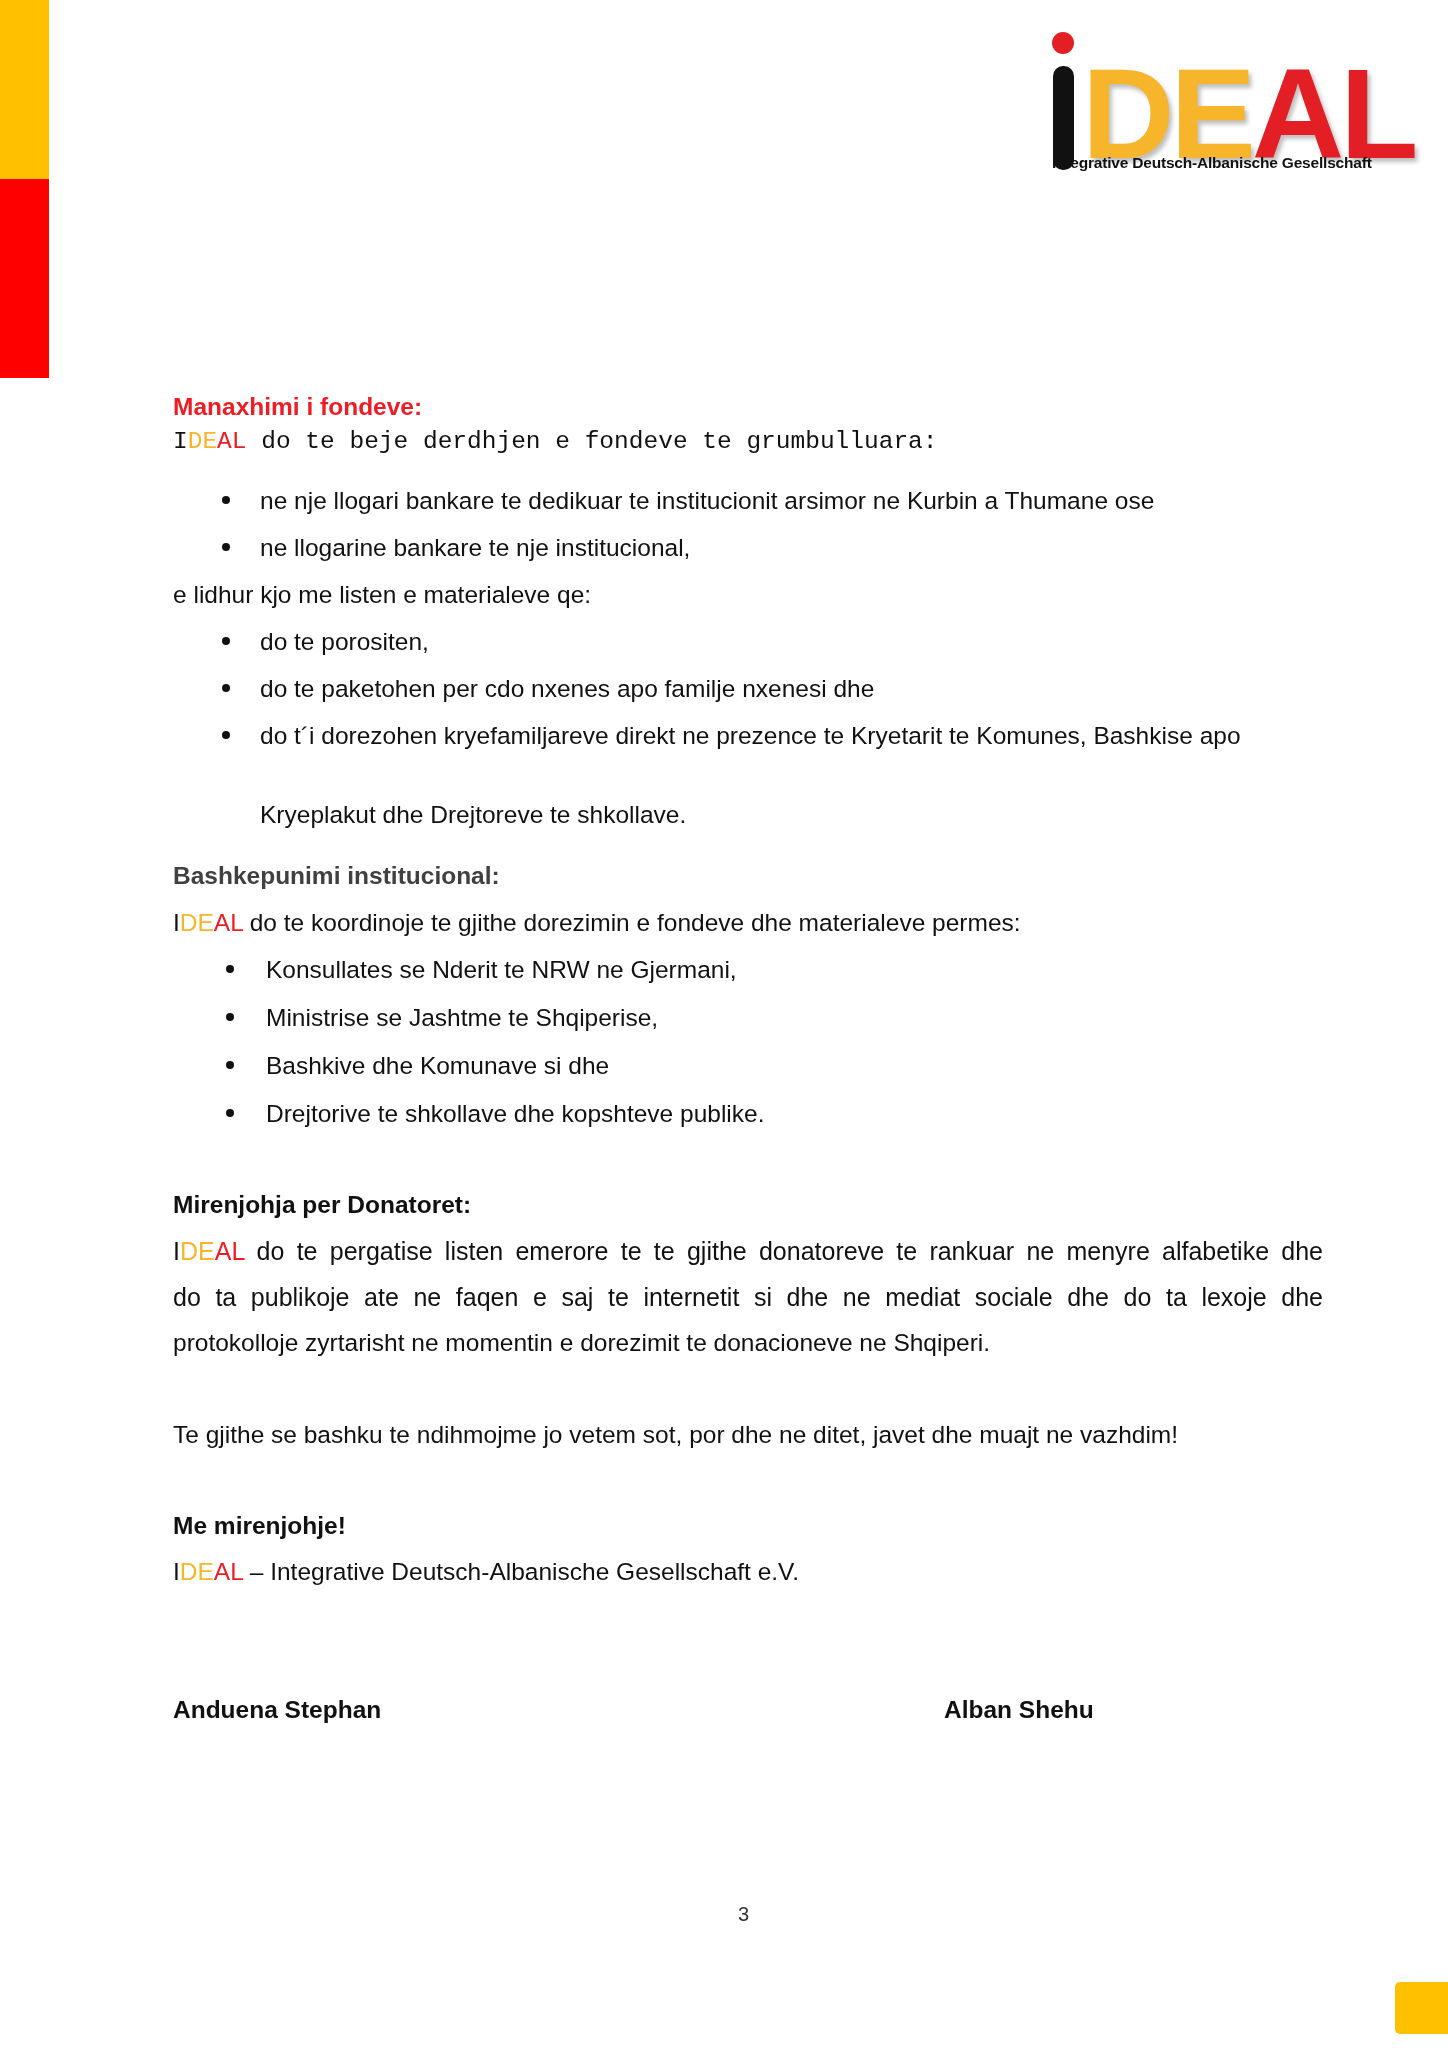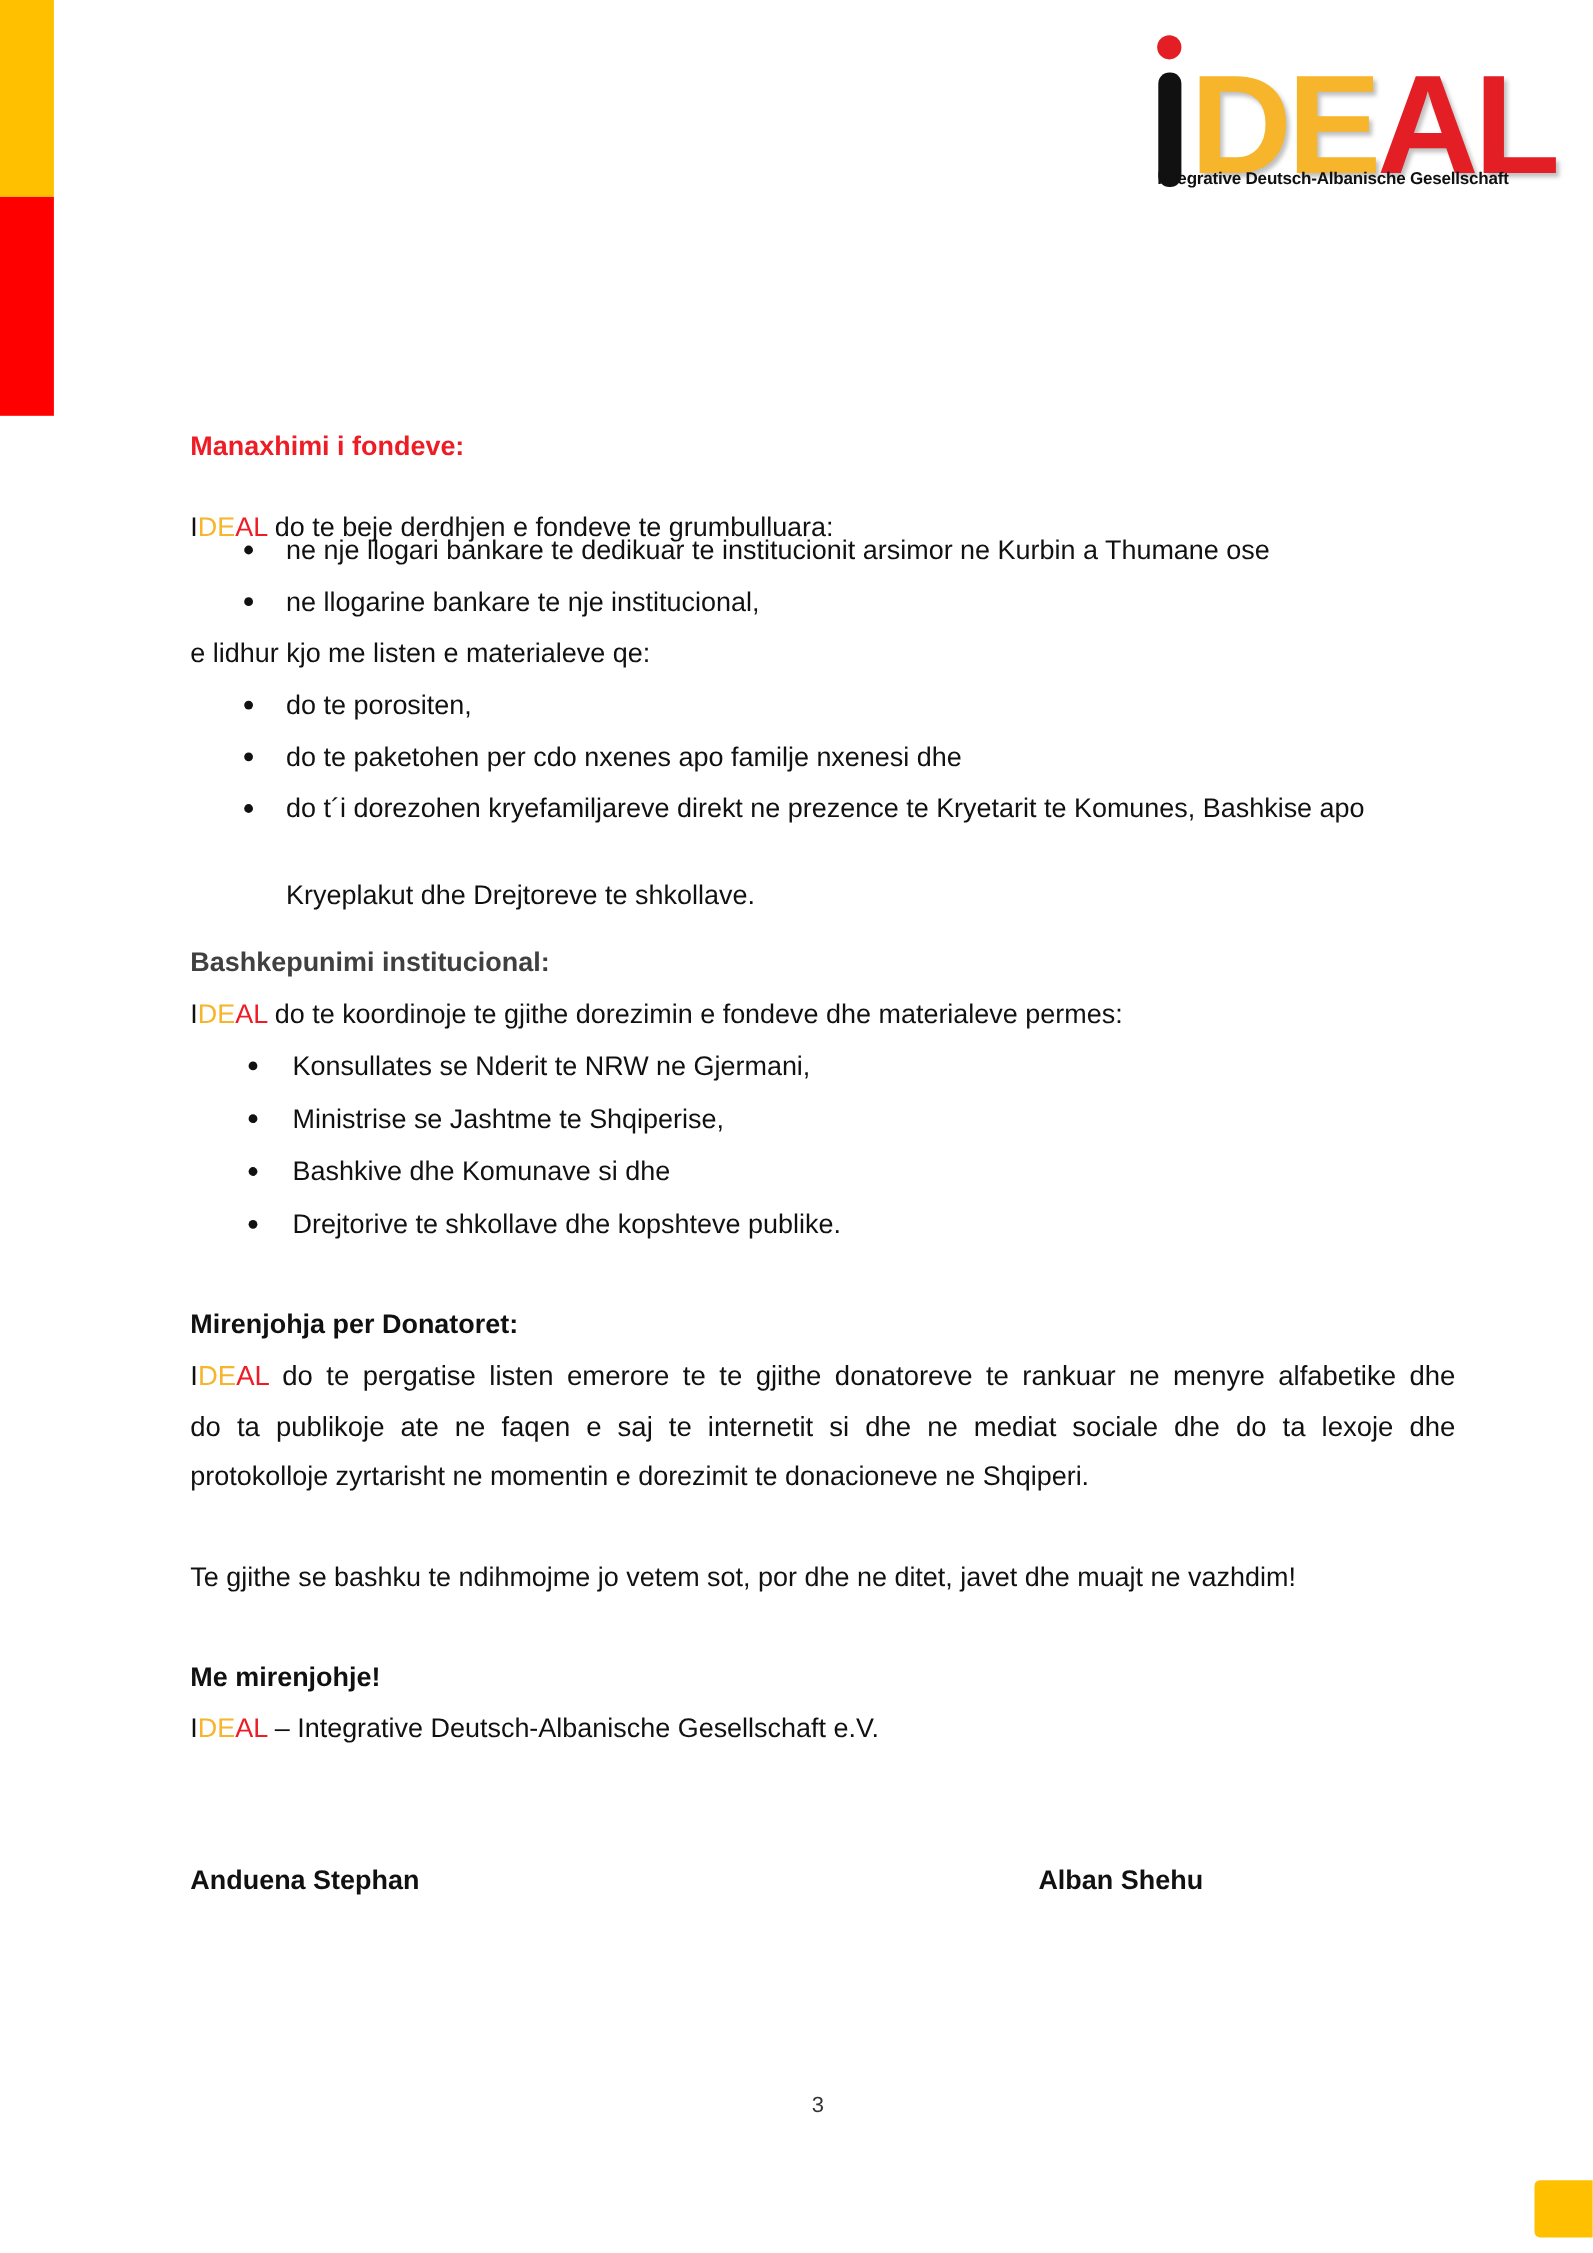--- a/index.html
+++ b/index.html
@@ -40,21 +40,21 @@
 <div class="bar-red"></div>
 
 <div class="logo">
   <div class="logo-i-dot"></div>
   <div class="logo-i-stem"></div>
   <div class="logo-letters"><span class="logo-d">D</span><span class="logo-e">E</span><span class="logo-a">A</span><span class="logo-l">L</span></div>
   <div class="logo-sub">Integrative Deutsch-Albanische Gesellschaft</div>
 </div>
 
 <div class="line heading h-red" style="top:392px;">Manaxhimi i fondeve:</div>
-<div class="line" style="top:465px;">
+<div class="line" style="top:427px;font-family:Liberation Mono, monospace;">
   <span class="ideal-word"><span class="i">I</span><span class="d">D</span><span class="e">E</span><span class="a">A</span><span class="l">L</span></span><span> do te beje derdhjen e fondeve te grumbulluara:</span>
 </div>
 
 <div class="bullet-dot" style="left:222px; top:496px;"></div>
 <div class="bullet" style="left:260px; top:486px;">ne nje llogari bankare te dedikuar te institucionit arsimor ne Kurbin a Thumane ose</div>
 <div class="bullet-dot" style="left:222px; top:543px;"></div>
 <div class="bullet" style="left:260px; top:533px;">ne llogarine bankare te nje institucional,</div>
 
 <div class="line" style="top:580px;">e lidhur kjo me listen e materialeve qe:</div>
 

